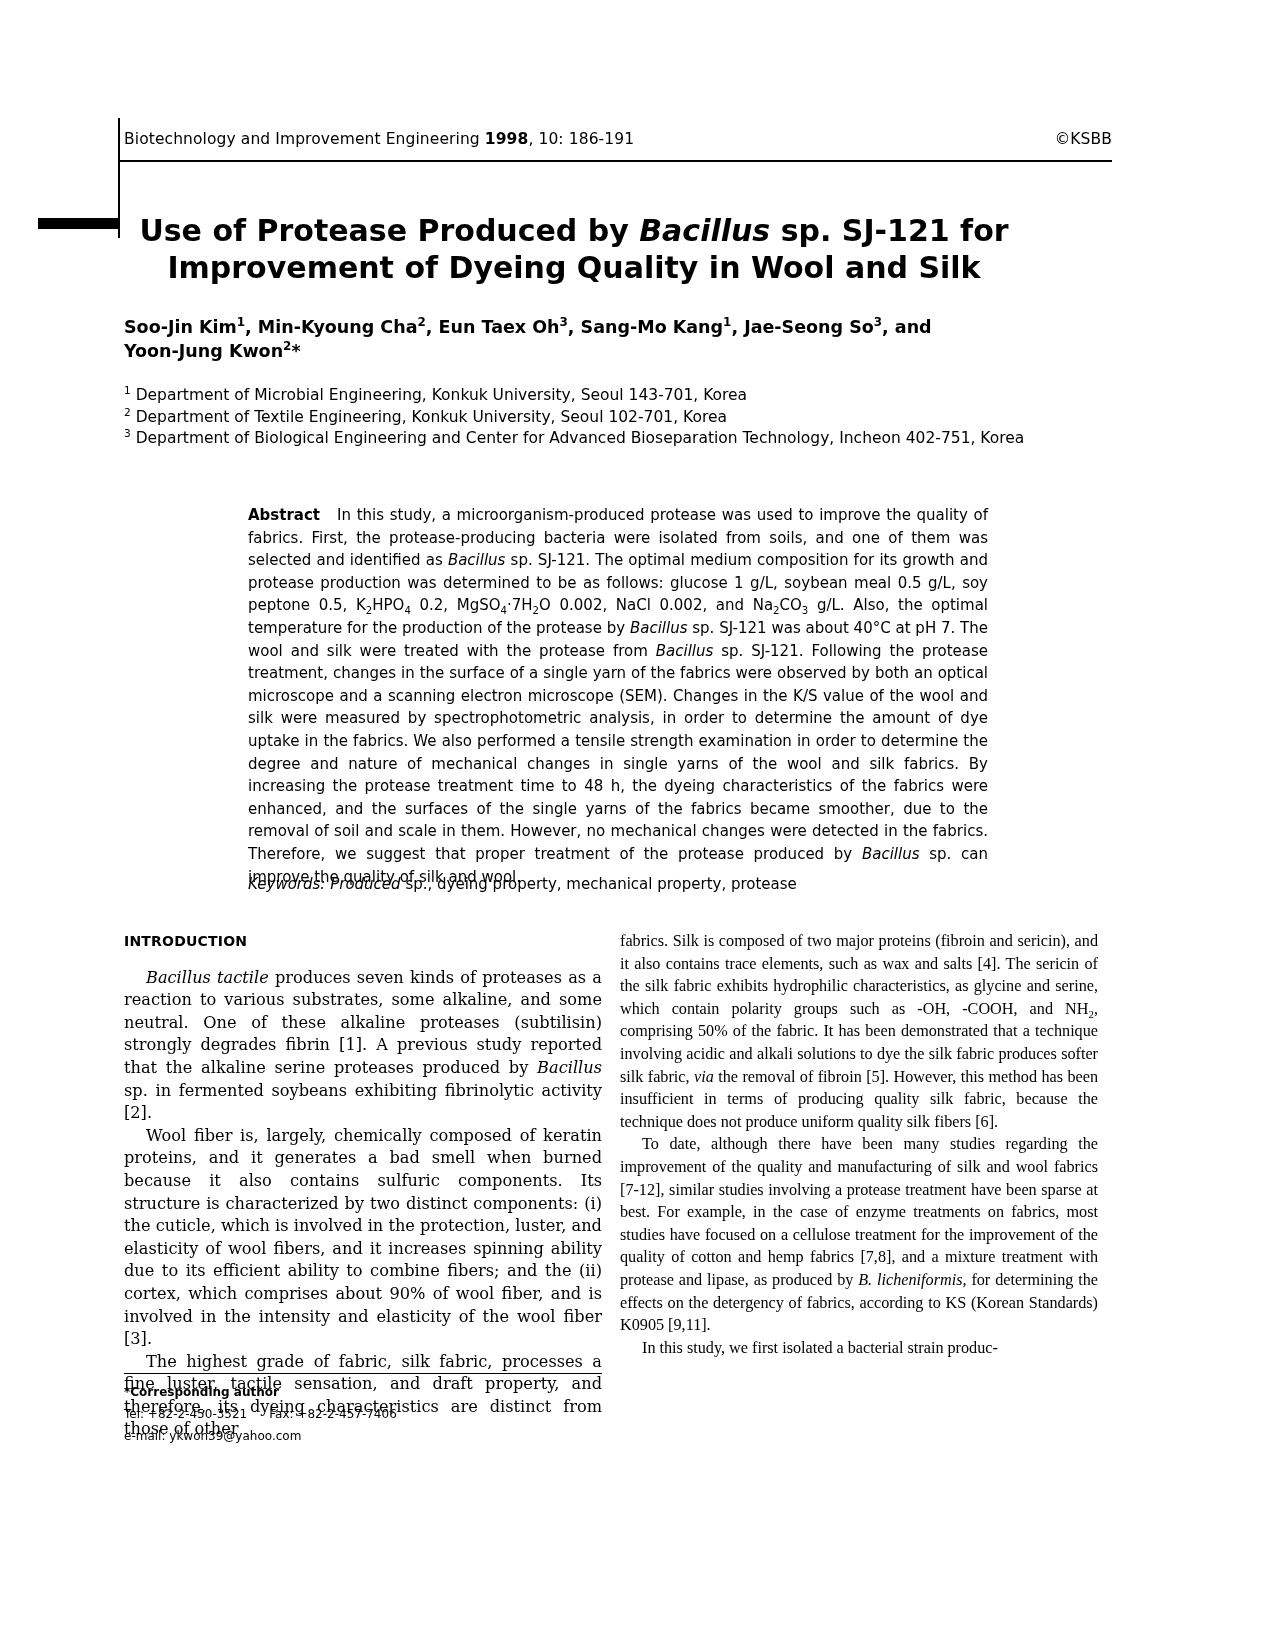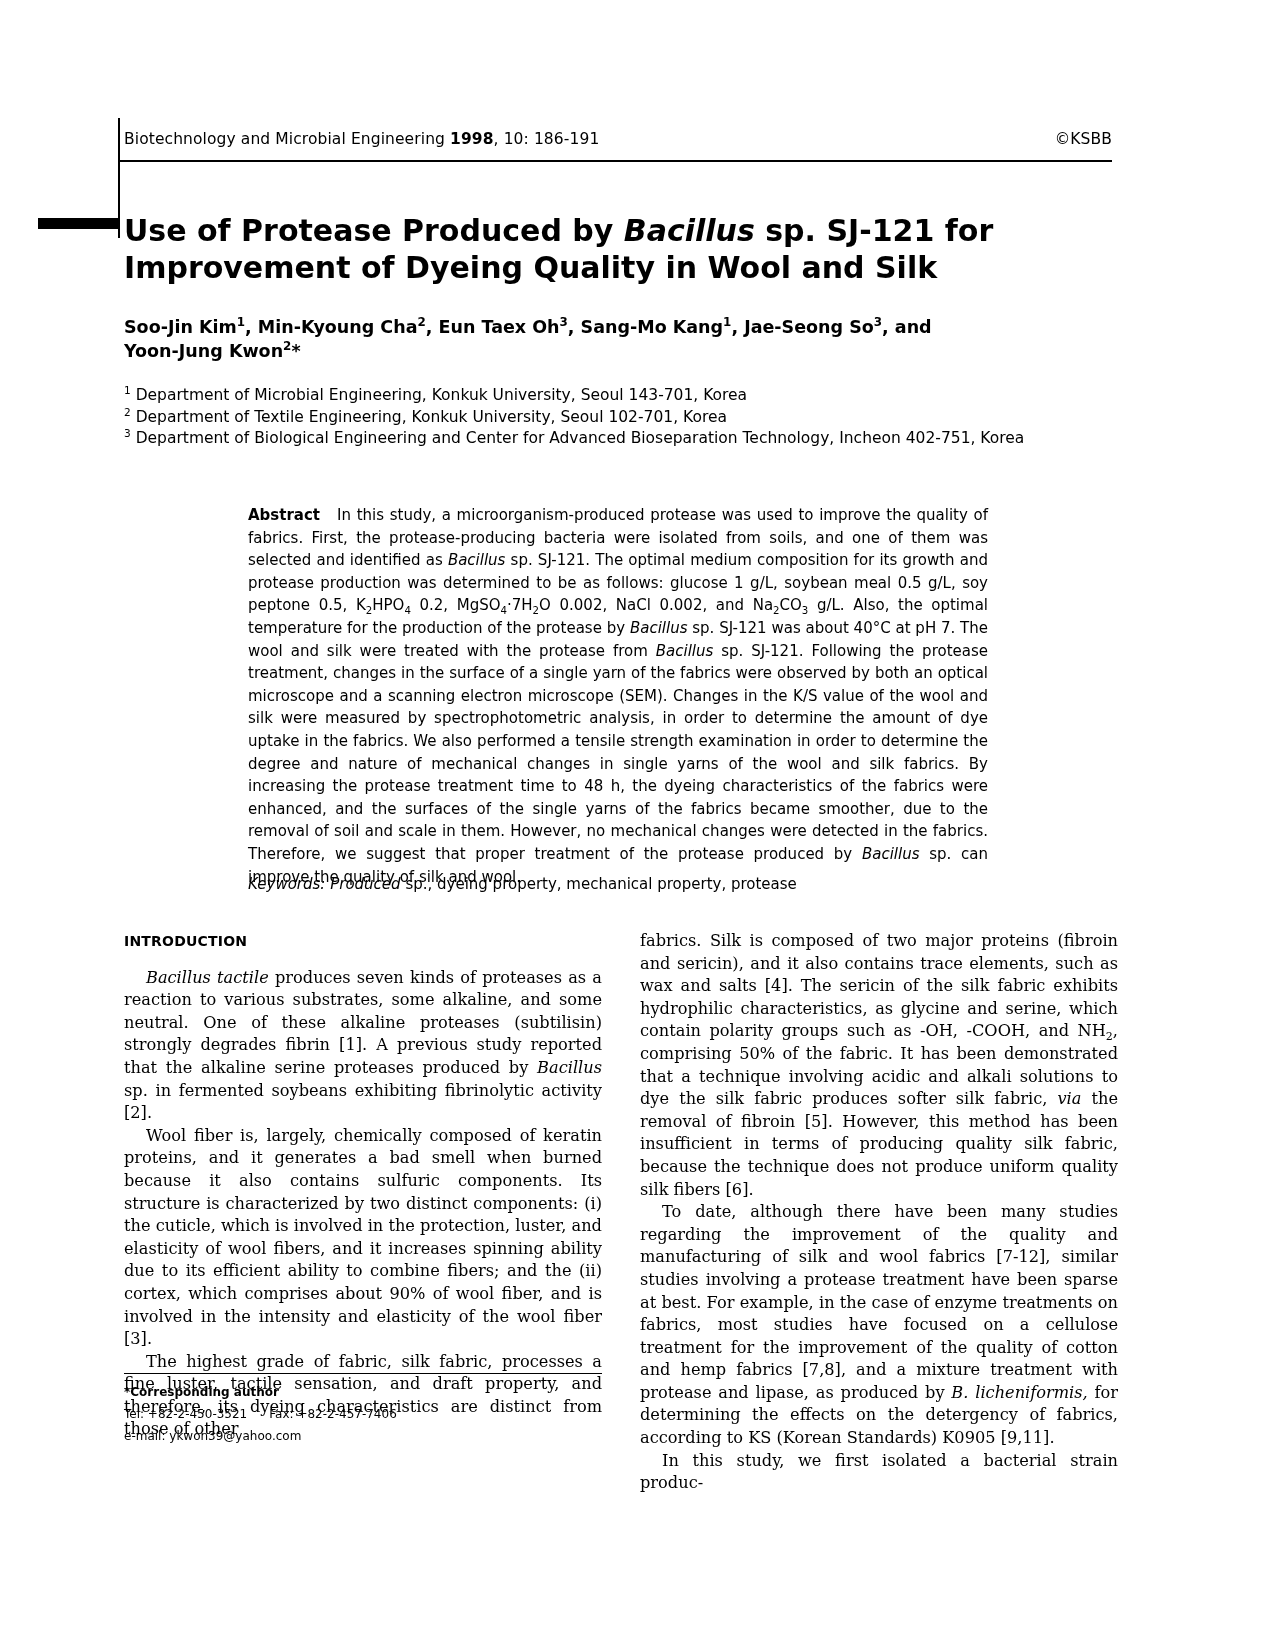--- a/index.html
+++ b/index.html
@@ -63,20 +63,21 @@
   .title {
     position: absolute;
     left: 124px;
     top: 212px;
     width: 900px;
     font-family: "DejaVu Sans", sans-serif;
     font-weight: bold;
     font-size: 30px;
     line-height: 37px;
     color: #000;
+    text-align: center;
   }
   .title .ital { font-style: italic; }
   .authors {
     position: absolute;
     left: 124px;
     top: 315px;
     width: 940px;
     font-family: "DejaVu Sans", sans-serif;
     font-weight: bold;
     font-size: 17.5px;
@@ -118,21 +119,21 @@
 
   .col {
     position: absolute;
     width: 478px;
     font-family: "DejaVu Serif", serif;
     font-size: 16.2px;
     line-height: 22.6px;
     text-align: justify;
   }
   .col.left { left: 124px; top: 930px; }
-  .col.right { left: 640px; top: 930px; }
+  .col.right { left: 620px; top: 930px; font-family: Liberation Serif, serif; }
   .sechead {
     font-family: "DejaVu Sans", sans-serif;
     font-weight: bold;
     font-size: 14px;
     letter-spacing: 0.2px;
     margin-bottom: 14px;
   }
   .col p { margin: 0; text-indent: 22px; }
   .col p.noindent { text-indent: 0; }
   .col i { font-style: italic; }
@@ -160,21 +161,21 @@
 </head>
 <body>
 
 <div class="page">
 
   <div class="left-rule"></div>
   <div class="black-tab"></div>
 
   <div class="journal-line">
     <span class="rightmark">©KSBB</span>
-    <span>Biotechnology and Microbial Engineering </span><b>1998</b><span>, 10: 186-191</span>
+    <span>Biotechnology and Improvement Engineering </span><b>1998</b><span>, 10: 186-191</span>
   </div>
   <div class="rule-top"></div>
 
   <div class="title">
     <span>Use of Protease Produced by </span><span class="ital">Bacillus</span><span> sp. SJ-121 for</span><br>
     <span>Improvement of Dyeing Quality in Wool and Silk</span>
   </div>
 
   <div class="authors">
     Soo-Jin Kim<sup>1</sup>, Min-Kyoung Cha<sup>2</sup>, Eun Taex Oh<sup>3</sup>, Sang-Mo Kang<sup>1</sup>, Jae-Seong So<sup>3</sup>, and<br>

